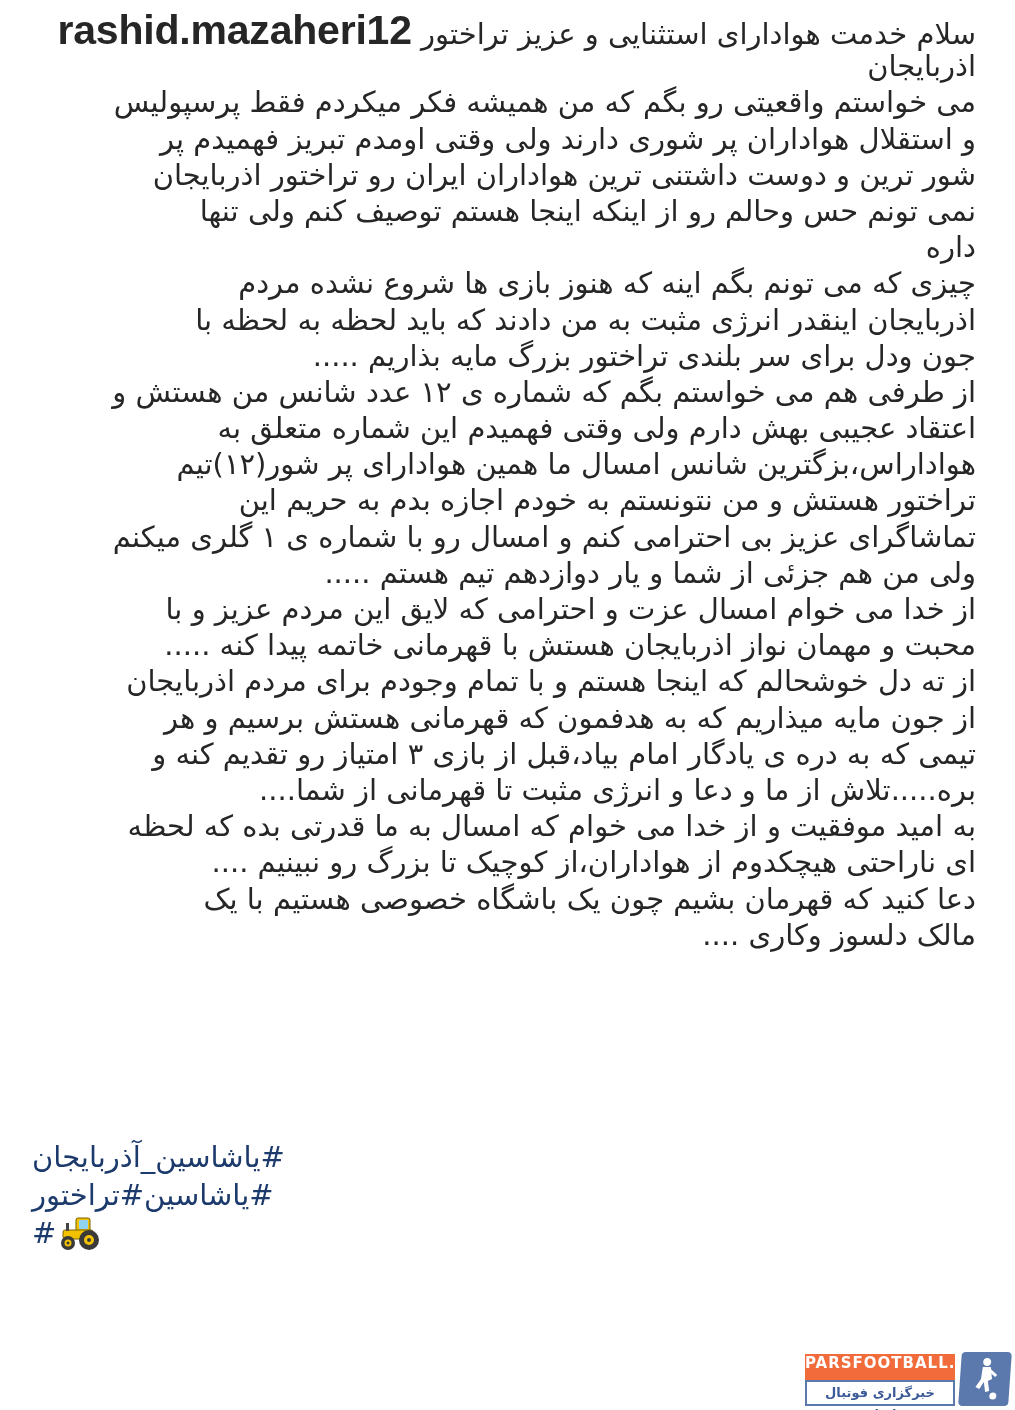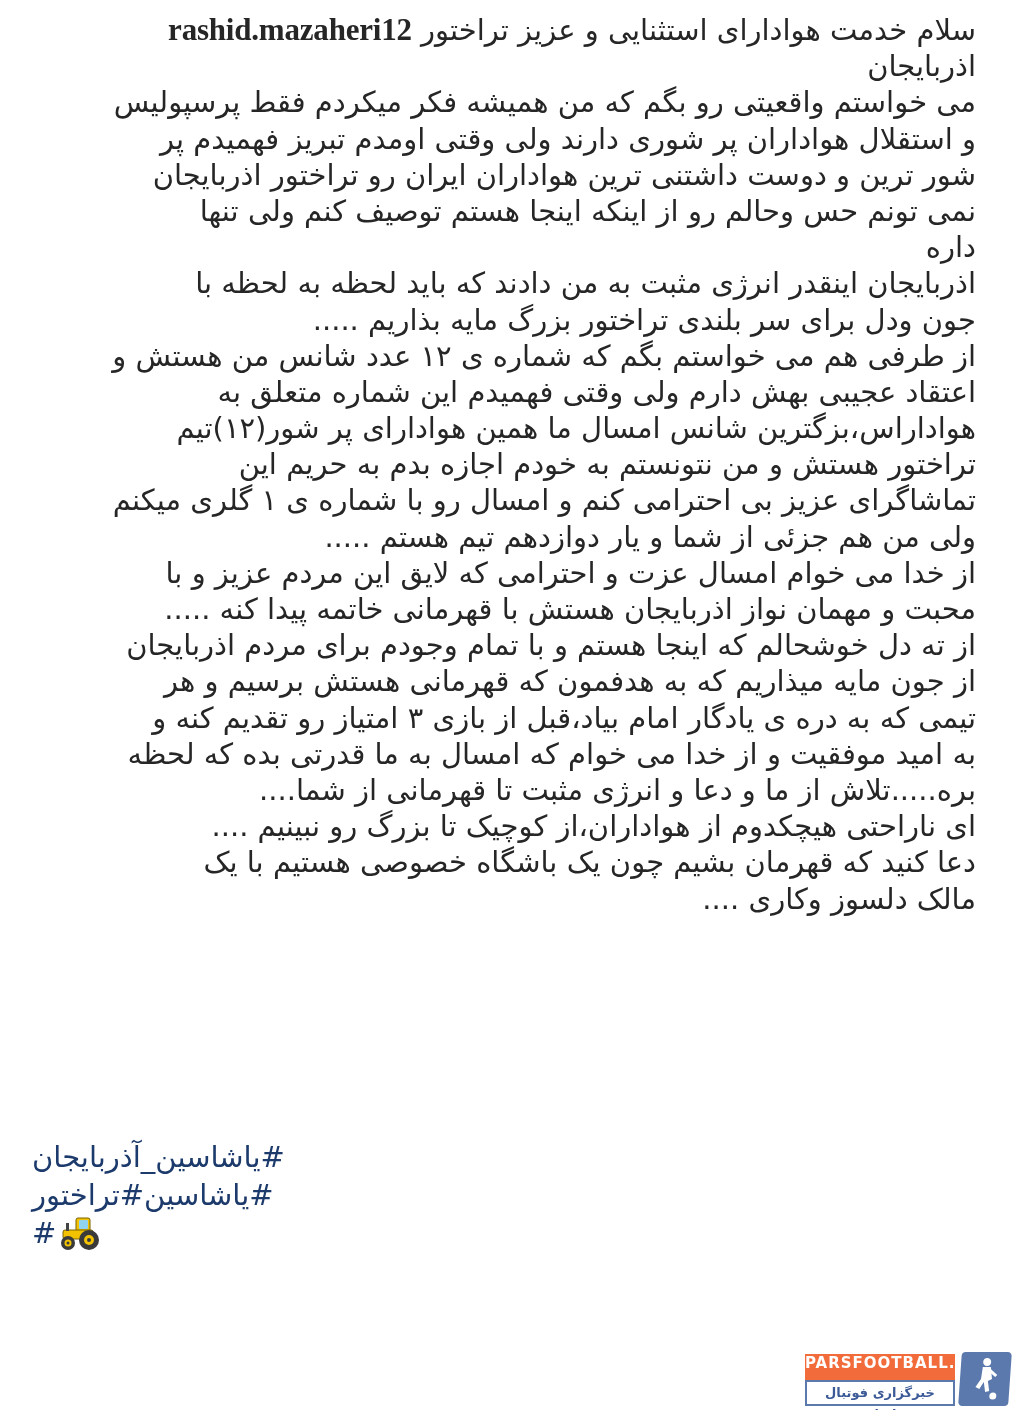--- a/index.html
+++ b/index.html
@@ -28,23 +28,23 @@
     font-size: 29px;
     line-height: 36.2px;
     height: 36.2px;
     white-space: nowrap;
     direction: rtl;
     unicode-bidi: plaintext;
     text-align: right;
     letter-spacing: -0.2px;
   }
   .username {
-    font-family: Liberation Serif, serif;
+    font-family: Liberation Sans, sans-serif;
     font-weight: bold;
-    font-size: 31px;
+    font-size: 41px;
     color: #262626;
     unicode-bidi: isolate;
     direction: ltr;
   }
   .hashtags {
     position: absolute;
     left: 32px;
     top: 1138px;
     direction: rtl;
   }
@@ -132,35 +132,36 @@
 <body>
 
 <div class="caption">
   <div class="line"><span>سلام خدمت هوادارای استثنایی و عزیز تراختور</span> <a class="username">rashid.mazaheri12</a></div>
   <div class="line">اذربایجان</div>
   <div class="line">می خواستم واقعیتی رو بگم که من همیشه فکر میکردم فقط پرسپولیس</div>
   <div class="line">و استقلال هواداران پر شوری دارند ولی وقتی اومدم تبریز فهمیدم پر</div>
   <div class="line">شور ترین و دوست داشتنی ترین هواداران ایران رو تراختور اذربایجان</div>
   <div class="line">نمی تونم حس وحالم رو از اینکه اینجا هستم توصیف کنم ولی تنها</div>
   <div class="line">داره</div>
+  <div class="line">چیزی که می تونم بگم اینه که هنوز بازی ها شروع نشده مردم</div>
   <div class="line">اذربایجان اینقدر انرژی مثبت به من دادند که باید لحظه به لحظه با</div>
   <div class="line">جون ودل برای سر بلندی تراختور بزرگ مایه بذاریم .....</div>
   <div class="line">از طرفی هم می خواستم بگم که شماره ی ۱۲ عدد شانس من هستش و</div>
   <div class="line">اعتقاد عجیبی بهش دارم ولی وقتی فهمیدم این شماره متعلق به</div>
   <div class="line">هواداراس،بزگترین شانس امسال ما همین هوادارای پر شور(۱۲)تیم</div>
   <div class="line">تراختور هستش و من نتونستم به خودم اجازه بدم به حریم این</div>
   <div class="line">تماشاگرای عزیز بی احترامی کنم و امسال رو با شماره ی ۱ گلری میکنم</div>
   <div class="line">ولی من هم جزئی از شما و یار دوازدهم تیم هستم .....</div>
   <div class="line">از خدا می خوام امسال عزت و احترامی که لایق این مردم عزیز و با</div>
   <div class="line">محبت و مهمان نواز اذربایجان هستش با قهرمانی خاتمه پیدا کنه .....</div>
   <div class="line">از ته دل خوشحالم که اینجا هستم و با تمام وجودم برای مردم اذربایجان</div>
   <div class="line">از جون مایه میذاریم که به هدفمون که قهرمانی هستش برسیم و هر</div>
   <div class="line">تیمی که به دره ی یادگار امام بیاد،قبل از بازی ۳ امتیاز رو تقدیم کنه و</div>
+  <div class="line">بره.....تلاش از ما و دعا و انرژی مثبت تا قهرمانی از شما....</div>
   <div class="line">به امید موفقیت و از خدا می خوام که امسال به ما قدرتی بده که لحظه</div>
-  <div class="line">بره.....تلاش از ما و دعا و انرژی مثبت تا قهرمانی از شما....</div>
   <div class="line">ای ناراحتی هیچکدوم از هواداران،از کوچیک تا بزرگ رو نبینیم ....</div>
   <div class="line">دعا کنید که قهرمان بشیم چون یک باشگاه خصوصی هستیم با یک</div>
   <div class="line">مالک دلسوز وکاری ....</div>
 </div>
 
 <div class="hashtags">
   <a class="hashtag">#یاشاسین_آذربایجان</a>
   <a class="hashtag">#یاشاسین#تراختور</a>
   <a class="tractor-tag">
     <span>#</span>

